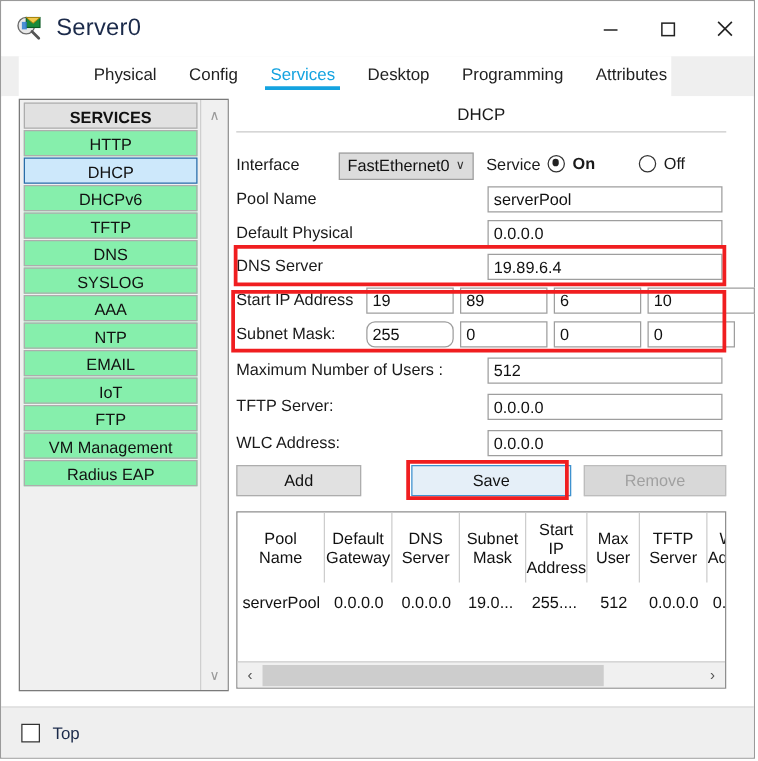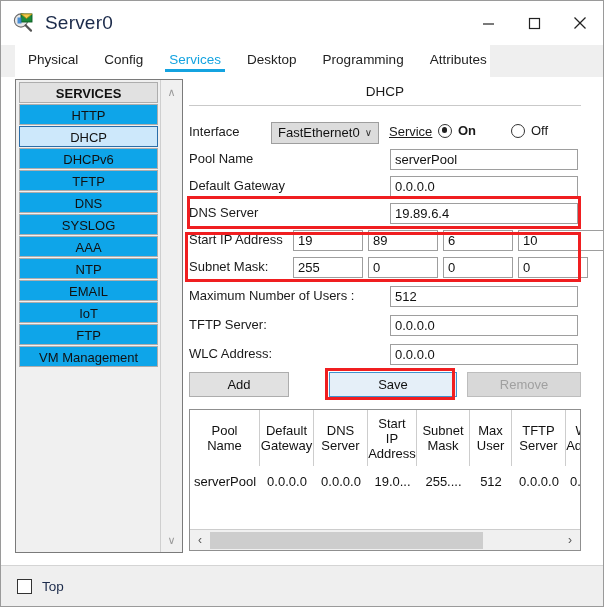--- a/index.html
+++ b/index.html
@@ -64,20 +64,21 @@
     position: relative;
   }
   #tabs-inner {
     position: absolute;
     left: 14px; top: 0;
     height: 32px;
     width: 475px;
     background: #ffffff;
     display: flex;
     align-items: flex-start;
+    padding-left: 47px;
   }
   .tab {
     padding: 7px 13px 0 13px;
     font-size: 13.5px;
     color: #222;
     height: 25px;
     box-sizing: border-box;
     position: relative;
   }
   .tab.active { color: #14a3e0; }
@@ -109,21 +110,21 @@
   #sidebar-list {
     width: 145px;
     padding: 2px 2px 0 3px;
     box-sizing: border-box;
   }
   .svc {
     height: 21px;
     line-height: 21px;
     text-align: center;
     font-size: 13px;
-    background: #0ea5e9;
+    background: #86efac;
     border: 1px solid #adadad;
     margin-bottom: 1px;
     box-sizing: border-box;
     color: #111;
   }
   .svc.header { font-weight: bold; background: #e1e1e1; }
   .svc.selected {
     background: #cde8fb;
     border: 1px solid #2a6da8;
   }
@@ -367,74 +368,75 @@
         <div class="svc">DHCPv6</div>
         <div class="svc">TFTP</div>
         <div class="svc">DNS</div>
         <div class="svc">SYSLOG</div>
         <div class="svc">AAA</div>
         <div class="svc">NTP</div>
         <div class="svc">EMAIL</div>
         <div class="svc">IoT</div>
         <div class="svc">FTP</div>
         <div class="svc">VM Management</div>
+        <div class="svc">Radius EAP</div>
       </div>
       <div id="sidebar-scroll">
         <div class="sb-arrow up">∧</div>
         <div class="sb-arrow down">∨</div>
       </div>
     </div>
 
     <div id="main">
       <div id="panel-title">DHCP</div>
       <div id="title-rule"></div>
 
       <div class="frow" style="top:43px;">
         <div class="flabel">Interface</div>
         <div id="sel-interface">
           <span>FastEthernet0</span>
           <span class="chev">∨</span>
         </div>
-        <div class="flabel" style="left:200px;text-decoration:underline;">Service</div>
+        <div class="flabel" style="left:200px;">Service</div>
         <div class="radio-wrap" style="left:249px;font-weight:bold;">
           <span class="radio on"></span>
           <span class="radio-label">On</span>
         </div>
         <div class="radio-wrap" style="left:322px;">
           <span class="radio"></span>
           <span class="radio-label">Off</span>
         </div>
       </div>
 
       <div class="frow" style="top:70px;">
         <div class="flabel">Pool Name</div>
         <div class="fin" style="left:201px; width:188px;">serverPool</div>
       </div>
 
       <div class="frow" style="top:97px;">
-        <div class="flabel">Default Gateway</div>
+        <div class="flabel">Default Physical</div>
         <div class="fin" style="left:201px; width:188px;">0.0.0.0</div>
       </div>
 
       <div class="frow" style="top:124px;">
         <div class="flabel">DNS Server</div>
         <div class="fin" style="left:201px; width:188px;">19.89.6.4</div>
       </div>
 
       <div class="frow" style="top:151px;">
         <div class="flabel">Start IP Address</div>
         <div class="fin" style="left:104px; width:70px;">19</div>
         <div class="fin" style="left:179px; width:70px;">89</div>
         <div class="fin" style="left:254px; width:70px;">6</div>
         <div class="fin" style="left:329px; width:86px;">10</div>
       </div>
 
       <div class="frow" style="top:178px;">
         <div class="flabel">Subnet Mask:</div>
-        <div class="fin" style="left:104px; width:70px;">255</div>
+        <div class="fin" style="left:104px; width:70px;border-radius:7px;">255</div>
         <div class="fin" style="left:179px; width:70px;">0</div>
         <div class="fin" style="left:254px; width:70px;">0</div>
         <div class="fin" style="left:329px; width:70px;">0</div>
       </div>
 
       <div class="frow" style="top:207px;">
         <div class="flabel">Maximum Number of Users :</div>
         <div class="fin" style="left:201px; width:188px;">512</div>
       </div>
 
@@ -458,25 +460,25 @@
         <div id="thead">
           <div class="th" style="width:70px;">
               <span>Pool<br>Name</span>
             </div>
           <div class="th" style="width:54px;">
               <span>Default<br>Gateway</span>
             </div>
           <div class="th" style="width:54px;">
               <span>DNS<br>Server</span>
             </div>
+          <div class="th" style="width:53px;">
+              <span>Subnet<br>Mask</span>
+            </div>
           <div class="th" style="width:49px;">
               <span>Start<br>IP<br>Address</span>
-            </div>
-          <div class="th" style="width:53px;">
-              <span>Subnet<br>Mask</span>
             </div>
           <div class="th" style="width:42px;">
               <span>Max<br>User</span>
             </div>
           <div class="th" style="width:54px;">
               <span>TFTP<br>Server</span>
             </div>
           <div class="th" style="width:48px; border-right:none;">
               <span>WLC<br>Address</span>
             </div>

